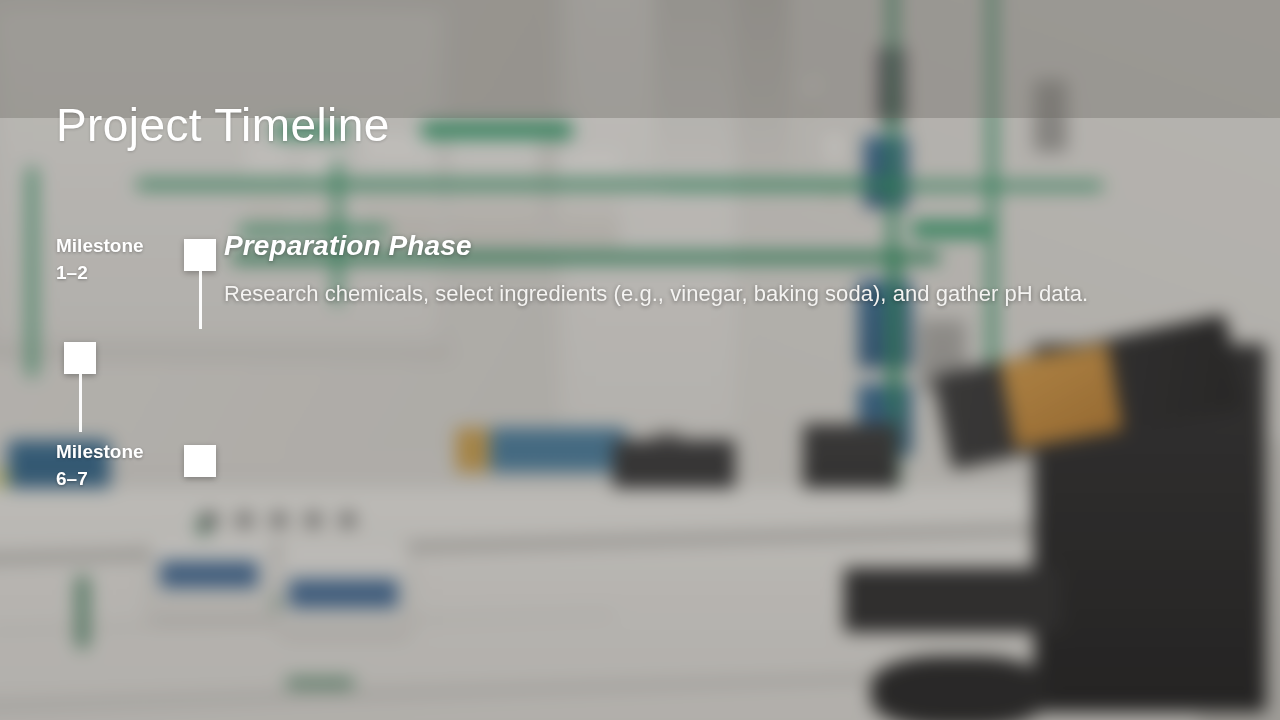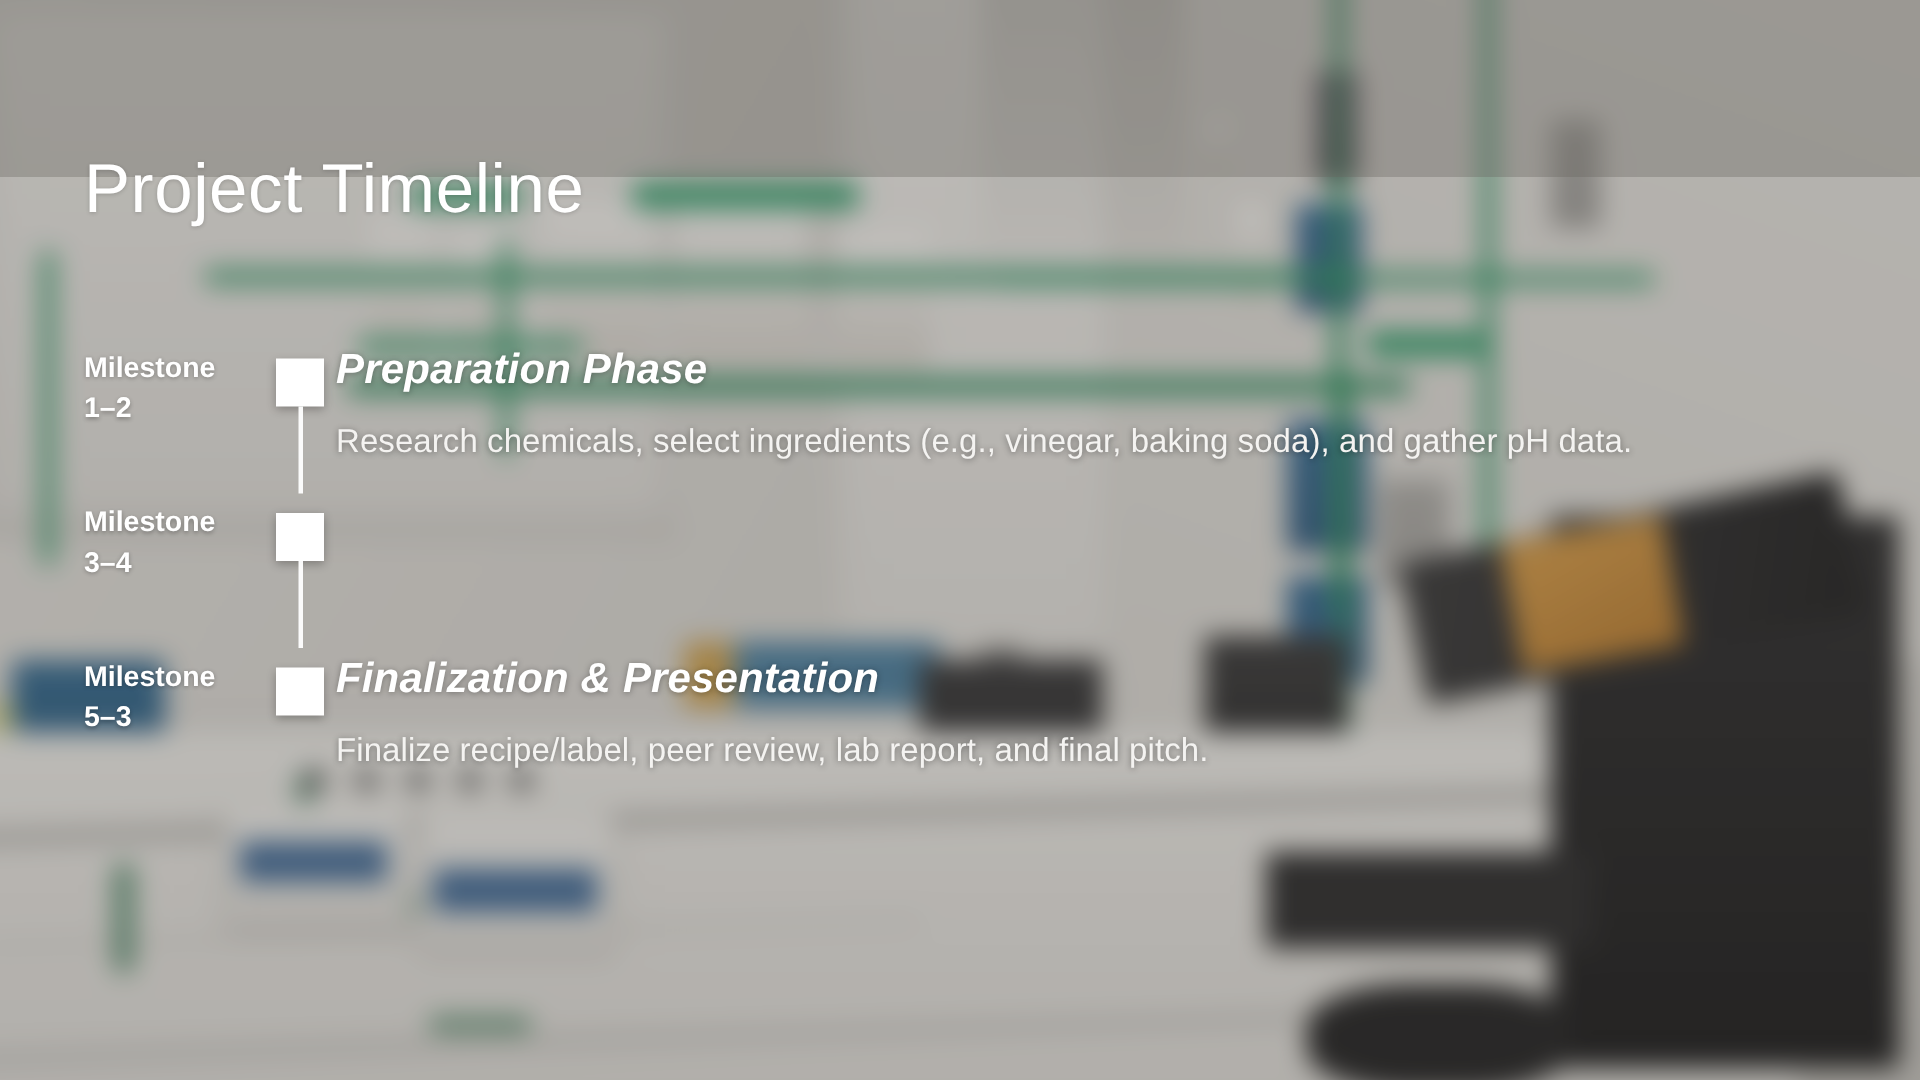--- a/index.html
+++ b/index.html
@@ -261,35 +261,30 @@
         <div class="tl-marker"></div>
         <div class="tl-connector"></div>
       </div>
       <div class="tl-text">
         <div class="tl-heading">Preparation Phase</div>
         <div class="tl-desc">Research chemicals, select ingredients (e.g., vinegar, baking soda), and gather pH data.</div>
       </div>
     </div>
 
     <div class="tl-row r2">
-      <div class="tl-label">Milestone 3–4</div>
       <div class="tl-axis">
         <div class="tl-marker"></div>
         <div class="tl-connector"></div>
       </div>
       <div class="tl-text">
       </div>
     </div>
 
     <div class="tl-row r3">
-      <div class="tl-label">Milestone 5–3</div>
+      <div class="tl-label">Milestone 6–7</div>
       <div class="tl-axis">
         <div class="tl-marker"></div>
 
       </div>
-      <div class="tl-text">
-        <div class="tl-heading">Finalization &amp; Presentation</div>
-        <div class="tl-desc">Finalize recipe/label, peer review, lab report, and final pitch.</div>
-      </div>
     </div>
 
   </div>
 </div>
 
 </body></html>

